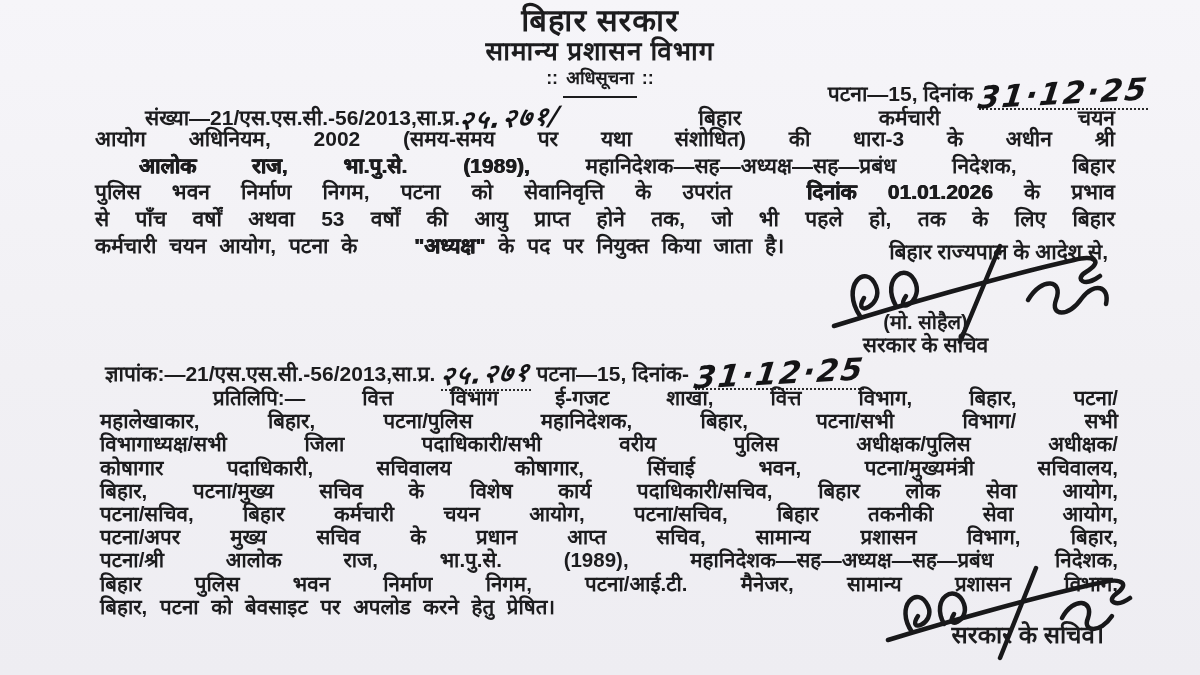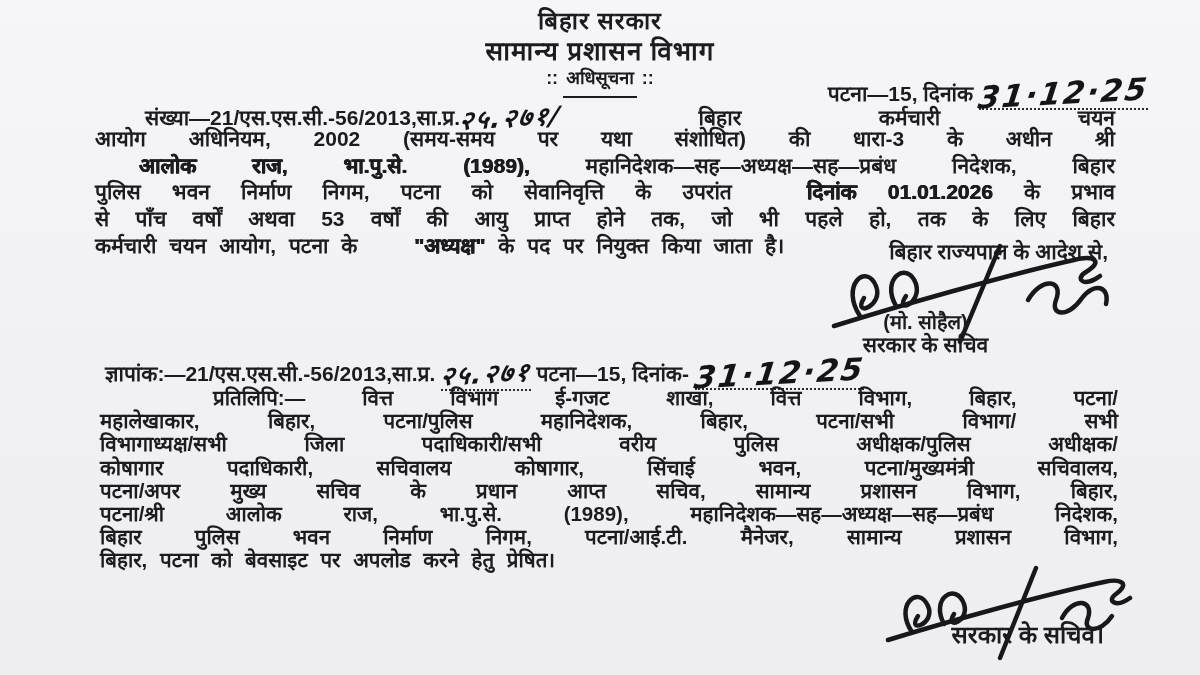--- a/index.html
+++ b/index.html
@@ -10,21 +10,21 @@
   .page{
     position:relative;
     width:1200px;height:675px;
     margin:0 auto;
     background:linear-gradient(180deg,#f6f5f9 0%,#f1f0f4 55%,#eeedf2 100%);
     color:#1c1c1e;
     overflow:hidden;
   }
   
   .hdr{position:absolute;top:5px;left:0;width:100%;text-align:center;font-weight:700;}
-  .hdr .t1{font-size:24px;line-height:31px;letter-spacing:1px;}
+  .hdr .t1{font-size:31px;line-height:31px;letter-spacing:1px;}
   .hdr .t2{font-size:26px;line-height:30px;letter-spacing:1px;}
   .hdr .t3{font-size:18px;line-height:22px;margin-top:1px;}
   .hdr .t3 .word{border-bottom:2px solid #1c1c1e;padding:0 3px 8px 3px;margin:0 5px;}
   
   .dateline{position:absolute;top:72px;right:52px;font-size:21px;font-weight:700;white-space:nowrap;}
   .dateline .dotted{display:inline-block;min-width:168px;border-bottom:2px dotted #2a2a2a;text-align:center;vertical-align:baseline;}
   
   .hw{
     font-family:"DejaVu Sans",sans-serif;
     font-style:italic;font-weight:600;
@@ -103,20 +103,22 @@
     <span class="dotted"><span class="hw hw-mid">२५.२७१</span></span>
     <span>पटना—15, दिनांक-</span>
     <span class="dotted"><span class="hw hw-big">31·12·25</span></span>
   </div>
 
   <div class="copy-par">
     <div class="jline indent2">प्रतिलिपि:— वित्त विभाग ई-गजट शाखा, वित्त विभाग, बिहार, पटना/</div>
     <div class="jline">महालेखाकार, बिहार, पटना/पुलिस महानिदेशक, बिहार, पटना/सभी विभाग/ सभी</div>
     <div class="jline">विभागाध्यक्ष/सभी जिला पदाधिकारी/सभी वरीय पुलिस अधीक्षक/पुलिस अधीक्षक/</div>
     <div class="jline">कोषागार पदाधिकारी, सचिवालय कोषागार, सिंचाई भवन, पटना/मुख्यमंत्री सचिवालय,</div>
+    <div class="jline">बिहार, पटना/मुख्य सचिव के विशेष कार्य पदाधिकारी/सचिव, बिहार लोक सेवा आयोग,</div>
+    <div class="jline">पटना/सचिव, बिहार कर्मचारी चयन आयोग, पटना/सचिव, बिहार तकनीकी सेवा आयोग,</div>
     <div class="jline">पटना/अपर मुख्य सचिव के प्रधान आप्त सचिव, सामान्य प्रशासन विभाग, बिहार,</div>
     <div class="jline">पटना/श्री आलोक राज, भा.पु.से. (1989), महानिदेशक—सह—अध्यक्ष—सह—प्रबंध निदेशक,</div>
     <div class="jline">बिहार पुलिस भवन निर्माण निगम, पटना/आई.टी. मैनेजर, सामान्य प्रशासन विभाग,</div>
     <div class="jline-end">बिहार, पटना को बेवसाइट पर अपलोड करने हेतु प्रेषित।</div>
   </div>
 
   <div class="sig" style="top:568px;left:878px;">
     <svg width="290" height="95" viewBox="0 0 290 95" fill="none" stroke="#18181a" stroke-width="4.5" stroke-linecap="round">
       <path d="M 10,72 C 62,56 160,28 226,14 C 244,10 252,16 238,26 C 228,33 238,40 252,30"></path>
       <path d="M 34,64 C 16,38 40,16 50,38 C 58,56 28,66 40,48"></path>

